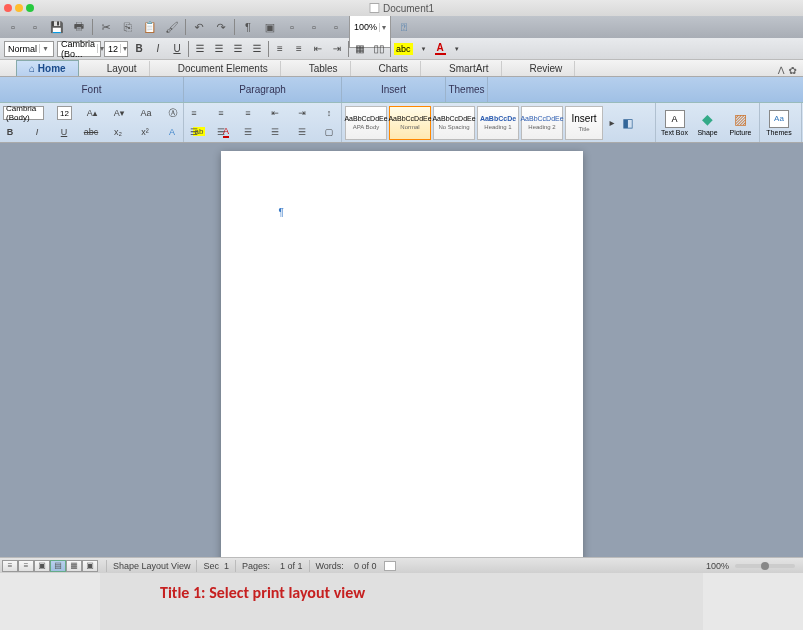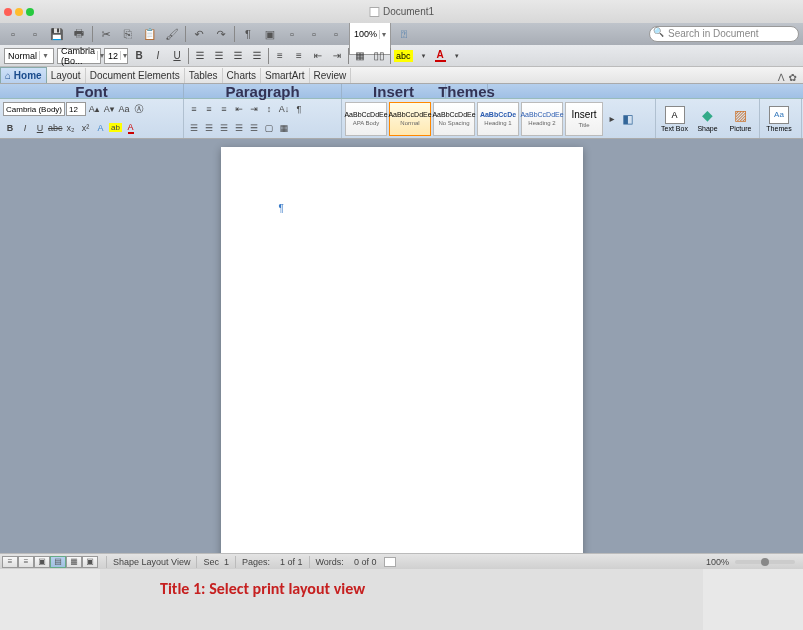--- a/index.html
+++ b/index.html
@@ -1,19 +1,19 @@
 <!DOCTYPE html>
 <html><head>
 <meta charset="utf-8">
 <style>
 * { margin: 0; padding: 0; box-sizing: border-box; font-family: "Lucida Grande", Arial, sans-serif; }
 body { width: 803px; height: 630px; background: #e8e8e8; overflow: hidden; font-size: 10px; }
 
 
-.titlebar { height: 23px; background: linear-gradient(#e8e8e8,#d8d8d8); display: flex; align-items: center; padding: 0 4px; position: relative; }
+.titlebar { height: 16px; background: linear-gradient(#e8e8e8,#d8d8d8); display: flex; align-items: center; padding: 0 4px; position: relative; }
 .traffic { display: flex; gap: 3px; }
 .traffic span { width: 8px; height: 8px; border-radius: 50%; display: block; }
 .tl-red { background: #ff5f56; }
 .tl-yel { background: #ffbd2e; }
 .tl-grn { background: #27c93f; }
 .titlecenter { position: absolute; left: 50%; transform: translateX(-50%); font-size: 10px; color: #555; display: flex; align-items: center; gap: 4px; }
 .docicon { width: 10px; height: 10px; background: #fff; border: 1px solid #aaa; }
 
 
 .qat { height: 22px; background: linear-gradient(#bfc4cb,#a8adb5); display: flex; align-items: center; padding: 0 4px; gap: 4px; }
@@ -30,26 +30,26 @@
 .fmt-btn { width: 16px; height: 16px; display: flex; align-items: center; justify-content: center; font-size: 10px; cursor: pointer; color: #444; }
 .fmt-btn.bold { font-weight: bold; }
 .fmt-btn.ital { font-style: italic; }
 .fmt-btn.under { text-decoration: underline; }
 .highlight-a { background: #ff0; padding: 0 2px; font-size: 9px; display:flex; align-items:center; height:12px;}
 .font-color-a { color: #c00; font-size: 10px; font-weight:bold; border-bottom: 2px solid #c00; padding: 0 2px;}
 
 
 .tabstrip { height: 17px; background: linear-gradient(#f4f4f4,#e4e4e4); display: flex; align-items: flex-end; border-bottom: 1px solid #aaa; font-size: 10px; position: relative;}
 .tabstrip .home-icon { width: 16px; text-align:center; }
-.tab { padding: 2px 4px; cursor: pointer; color: #333; border-right: 1px solid #ccc;}
+.tab { padding: 2px 12px; cursor: pointer; color: #333; border-right: 1px solid #ccc; margin-left: 16px;}
 .tab.active { background: linear-gradient(#cde0f7,#b8d0ee); border: 1px solid #8aa; border-bottom: none; font-weight: bold; color: #1a4b8c;}
 .tabstrip-right { margin-left: auto; display: flex; gap: 4px; padding-right: 6px; color: #666;}
 
 
-.ribbon-header { height: 15px; background: linear-gradient(#b5cfed,#a0c0e5); display: flex; font-size: 15px; color: #335; border-bottom: 1px solid #9bb; font-weight: bold;}
+.ribbon-header { height: 26px; background: linear-gradient(#b5cfed,#a0c0e5); display: flex; font-size: 10px; color: #335; border-bottom: 1px solid #9bb;}
 .ribbon-header div { text-align: center; border-right: 1px solid #9bb3cc; display:flex; align-items:center; justify-content:center;}
 
 
 .ribbon { height: 40px; background: linear-gradient(#dbe7f4,#cadaec); display: flex; font-size: 8px; border-bottom: 1px solid #aaa;}
 .rgroup { border-right: 1px solid #b0c0d0; display: flex; align-items: center; padding: 2px 3px; gap: 2px;}
 .rbtn { min-width: 14px; height: 14px; display: flex; align-items: center; justify-content: center; cursor: pointer; font-size: 9px; color: #444;}
 .rcombo { background: #fff; border: 1px solid #999; padding: 0 2px; font-size: 8px; height: 14px; display: flex; align-items: center;}
 .style-box { width: 42px; height: 34px; background: linear-gradient(#fff,#f0f0f0); border: 1px solid #bbb; display: flex; flex-direction: column; align-items: center; justify-content: center; font-size: 7px; cursor: pointer;}
 .style-box.sel { border: 1px solid #f80; background: linear-gradient(#fffce8,#ffe8b0);}
 .style-box .label { font-size: 6px; color: #666; margin-top: 2px;}
@@ -68,21 +68,21 @@
 .view-btn.active { background: linear-gradient(#b8d0ee,#a0c0e0); border-color:#6a8;}
 .stat-sep { width: 1px; height: 12px; background: #bbb; margin: 0 6px;}
 .stat-right { margin-left: auto; display: flex; align-items: center; gap: 6px; padding-right: 8px;}
 .slider { width: 60px; height: 4px; background: #ccc; border-radius: 2px; position: relative;}
 .slider .thumb { width: 8px; height: 8px; background: #888; border-radius: 4px; position: absolute; top: -2px; left: 26px;}
 .spell-icon { width: 12px; height: 10px; border:1px solid #aaa; background:#fff; display:inline-block;}
 
 
 .instruction { height: 78px; background: #e0e0e0; margin: 0 100px 0 100px; display: flex; align-items: flex-start; padding: 10px 60px; }
 .instruction-text { color: #c62020; font-size: 16px; font-weight: bold; font-family: Calibri, Arial, sans-serif;}
-.row { display: flex; gap: 1px; }
+.row { display: flex; gap: 13px; }
 </style>
 </head>
 <body>
 
 <div class="titlebar">
   <div class="traffic">
     <span class="tl-red"></span>
     <span class="tl-yel"></span>
     <span class="tl-grn"></span>
   </div>
@@ -106,21 +106,20 @@
   <span class="qat-btn">↶</span>
   <span class="qat-btn">↷</span>
   <span class="qat-sep"></span>
   <span class="qat-btn">¶</span>
   <span class="qat-btn">▣</span>
   <span class="qat-btn">▫</span>
   <span class="qat-btn">▫</span>
   <span class="qat-btn">▫</span>
   <span class="zoom-box"><span>100%</span><span class="combo-dd">▾</span></span>
   <span class="qat-btn" style="color:#47a;">⍰</span>
-  <div class="search-box"><span>Search in Document</span></div>
 </div>
 
 <div class="fmtbar">
   <div class="combo" style="width:50px">
       <span>Normal</span>
       <span class="combo-dd">▾</span>
     </div>
   <div class="combo" style="width:44px">
       <span>Cambria (Bo...</span>
       <span class="combo-dd">▾</span>

